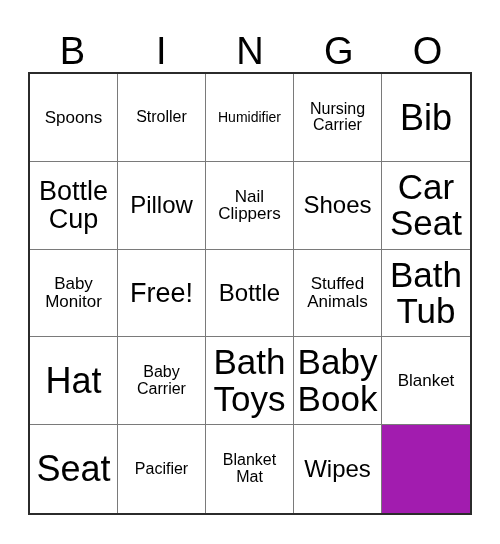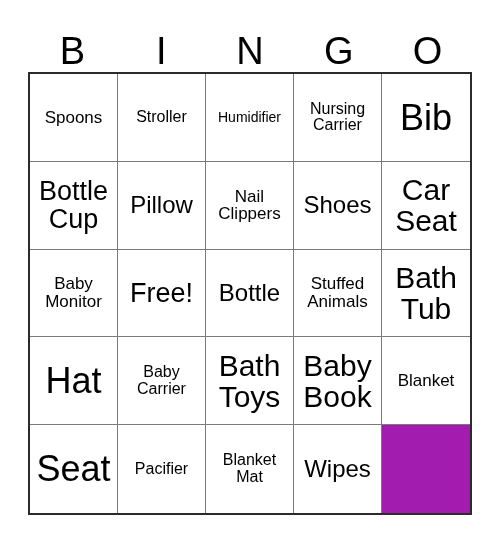--- a/index.html
+++ b/index.html
@@ -83,21 +83,21 @@
     white-space: pre-line;
     display: block;
   }
 
   
   .fs-xs   { font-size: 14px; }
   .fs-s    { font-size: 17px; }
   .fs-m    { font-size: 16px; }
   .fs-l    { font-size: 24px; }
   .fs-xl   { font-size: 27px; }
-  .fs-xxl  { font-size: 30px; }
+  .fs-xxl  { font-size: 35px; }
   .fs-huge { font-size: 36px; }
 </style>
 </head>
 <body>
 
 <div id="card">
 
   <div id="header">
     <div class="header-letter">B</div>
     <div class="header-letter">I</div>

